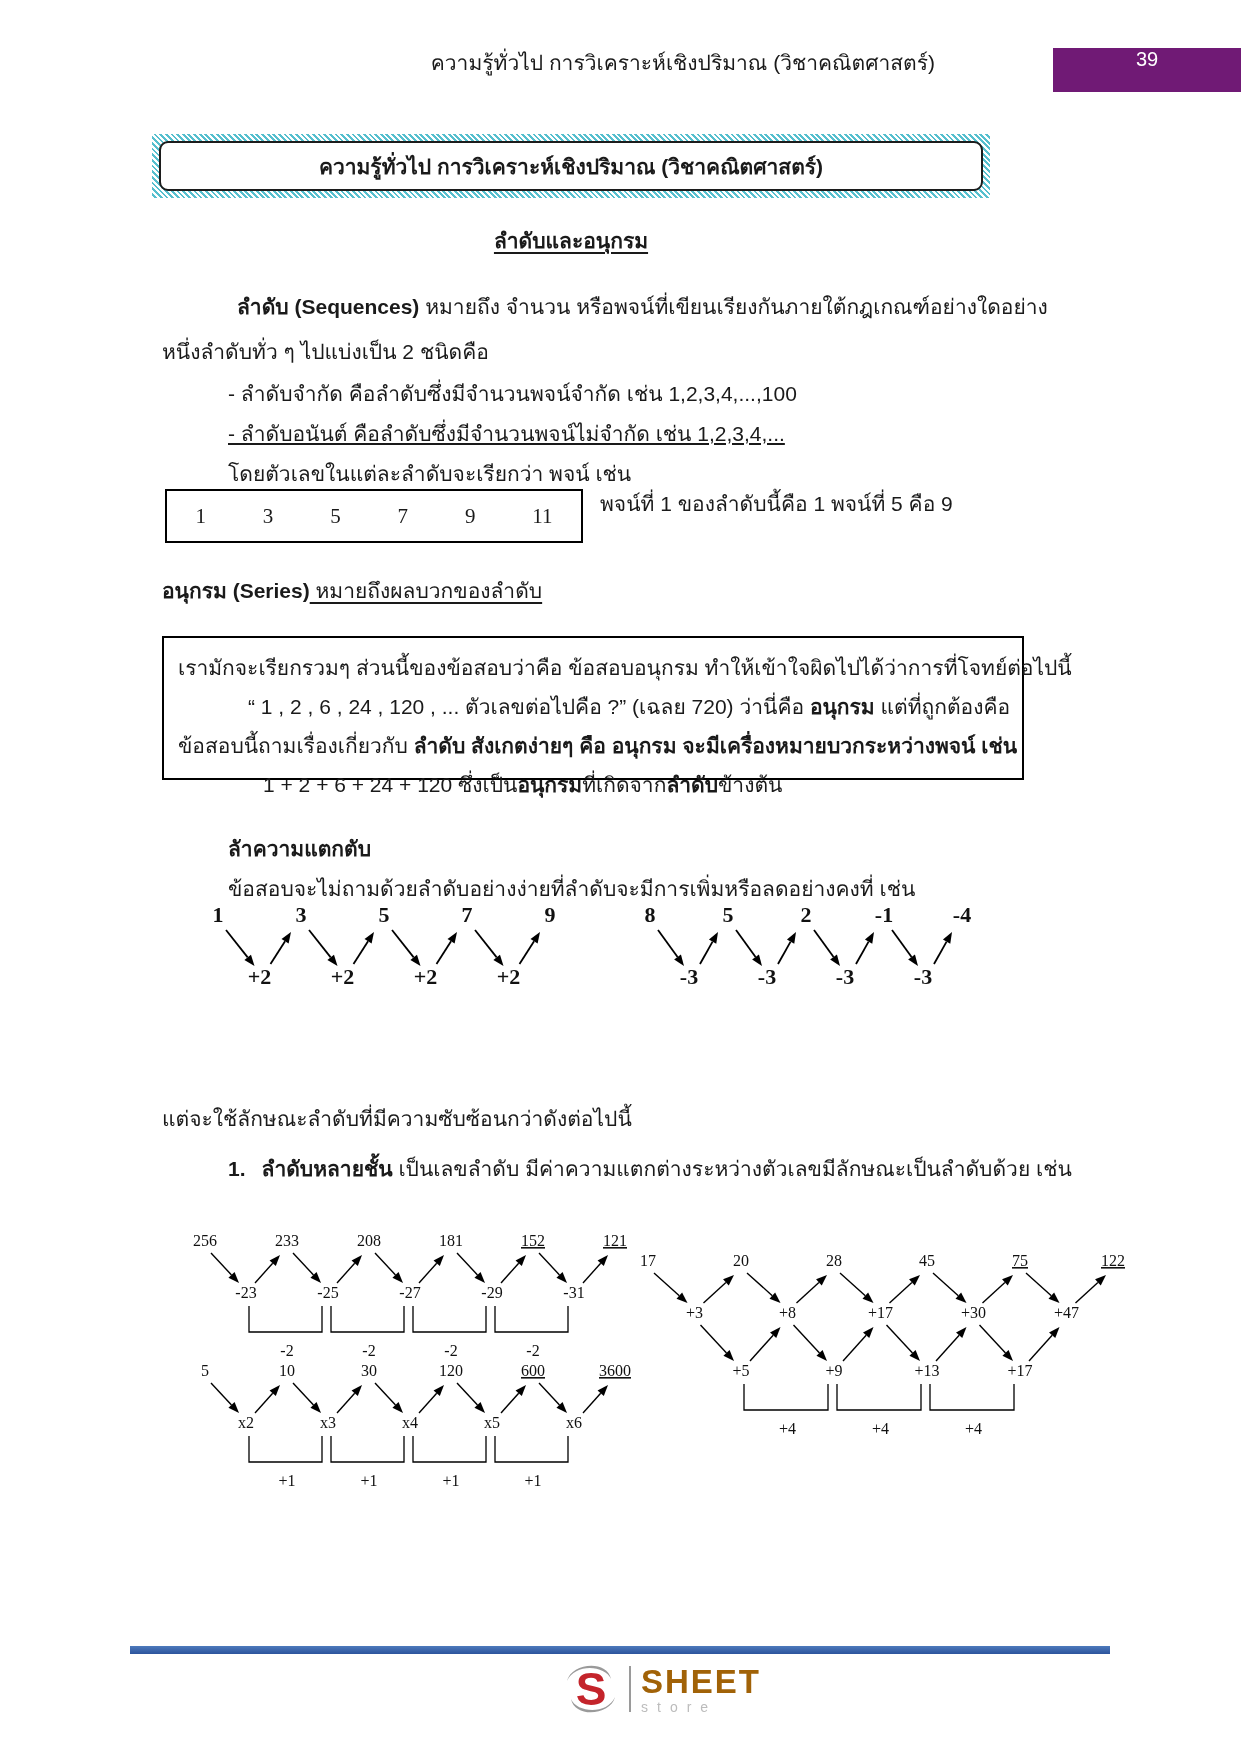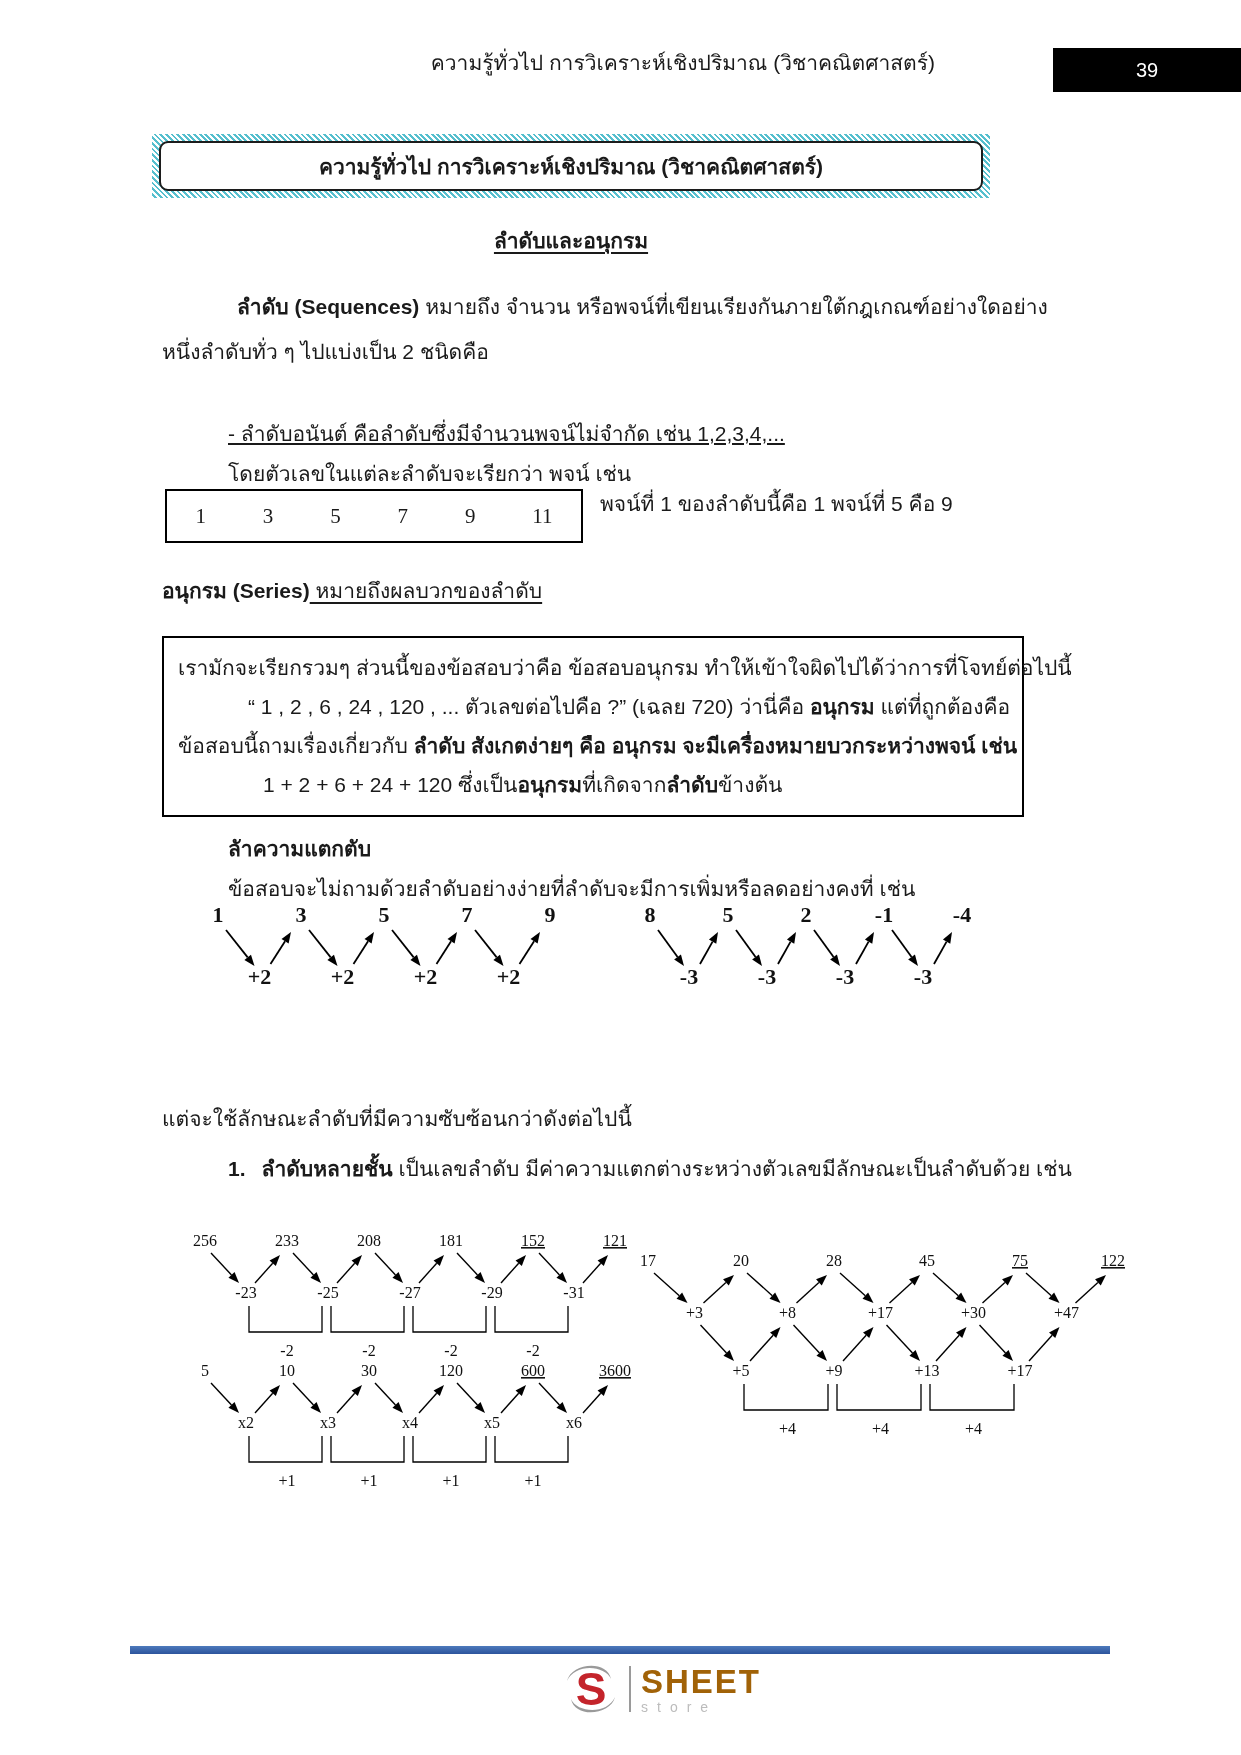--- a/index.html
+++ b/index.html
@@ -8,22 +8,22 @@
     font-family:"Liberation Sans",sans-serif; color:#1a1a1a; overflow:hidden;
     margin:0 auto;
   }
   .abs{position:absolute;}
   .txt{font-size:21px; line-height:34px; white-space:nowrap;}
   .b{font-weight:bold;}
   .ul{text-decoration:underline; text-underline-offset:4px;}
   
   #header-title{left:162px; top:46px; width:773px; text-align:right;}
   #page-num-box{
-    left:1053px; top:48px; width:188px; height:44px; background:#000000;
-    color:#fff; display:flex; align-items:center; justify-content:center;
+    left:1053px; top:48px; width:188px; height:44px; background:#701a75;
+    color:#fff; display:flex; align-items:flex-start; justify-content:center;
     font-size:20px;
   }
   
   #title-box{
     left:152px; top:134px; width:838px; height:64px; box-sizing:border-box;
     padding:7px;
     background:repeating-linear-gradient(45deg,#ffffff 0 2px,#55bfce 2px 4px);
   }
   #title-box-inner{
     width:100%; height:100%; box-sizing:border-box; background:#fff;
@@ -45,21 +45,21 @@
   #example-box{
     left:165px; top:489px; width:414px; height:50px; border:2px solid #000;
     display:flex; align-items:center; justify-content:space-around;
     font-family:"Liberation Serif",serif; font-size:21px;
   }
   #example-note{left:600px; top:487px;}
   
   #series-line{left:162px; top:574px;}
   
   #callout-box{
-    left:162px; top:636px; width:862px; height:181px; border:2px solid #000;
+    left:162px; top:636px; width:862px; height:144px; border:2px solid #000;
     box-sizing:border-box; padding:10px 14px 0 14px;
   }
   #callout-box .cl{font-size:21px; line-height:39px; white-space:nowrap;}
   .ind70{padding-left:70px;}
   .ind85{padding-left:85px;}
   
   #char-heading{left:228px; top:832px; font-weight:bold;}
   #char-body{left:228px; top:872px;}
   
   svg.diagram{position:absolute; overflow:visible;}
@@ -96,20 +96,21 @@
   </div>
 
   <div class="abs txt" id="p1-l1">
     <span class="indent"></span><span class="b">ลำดับ (Sequences)</span><span> หมายถึง จำนวน หรือพจน์ที่เขียนเรียงกันภายใต้กฎเกณฑ์อย่างใดอย่าง</span>
   </div>
 
   <div class="abs" id="section-heading">
     <span class="ul">ลำดับและอนุกรม</span>
   </div>
   <div class="abs txt" id="p1-l2">หนึ่งลำดับทั่ว ๆ ไปแบ่งเป็น 2 ชนิดคือ</div>
+  <div class="abs txt" id="bullet1">- ลำดับจำกัด คือลำดับซึ่งมีจำนวนพจน์จำกัด เช่น 1,2,3,4,...,100</div>
   <div class="abs txt" id="bullet2">- ลำดับอนันต์ คือลำดับซึ่งมีจำนวนพจน์ไม่จำกัด เช่น 1,2,3,4,...</div>
   <div class="abs txt" id="bullet3">โดยตัวเลขในแต่ละลำดับจะเรียกว่า พจน์ เช่น</div>
 
   <div class="abs" id="example-box">
     <span>1</span>
     <span>3</span>
     <span>5</span>
     <span>7</span>
     <span>9</span>
     <span>11</span>

